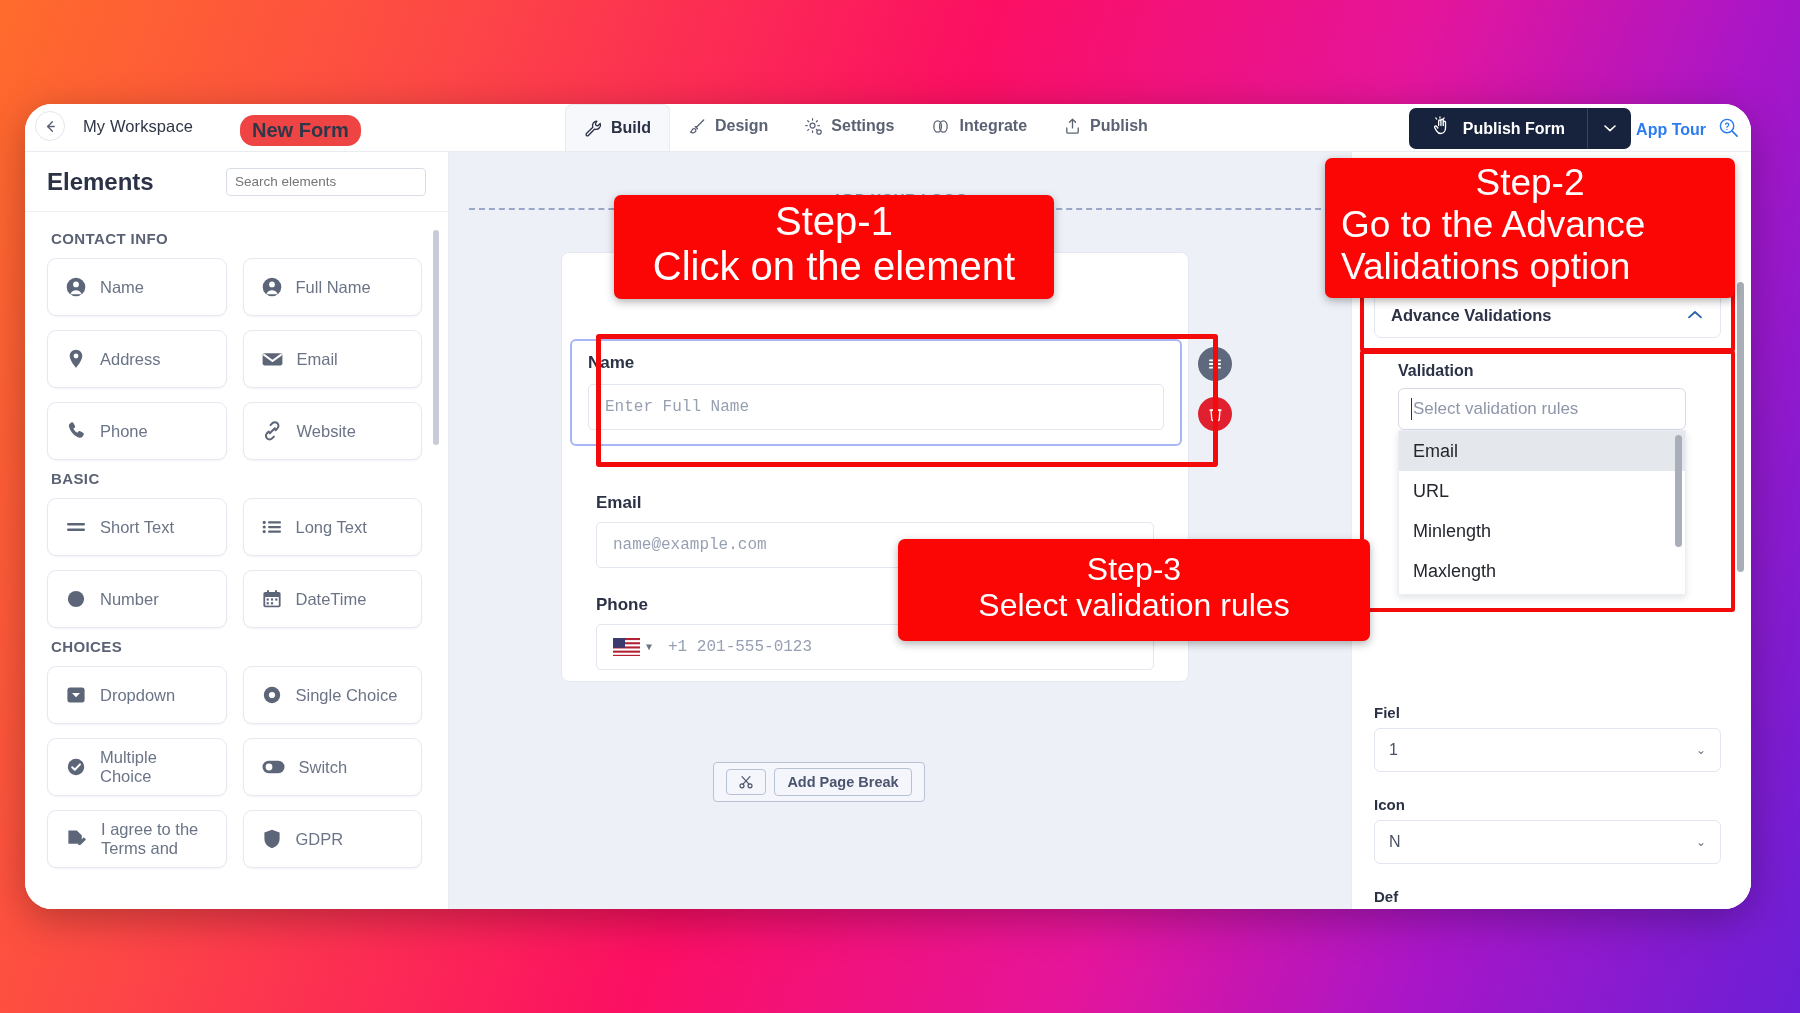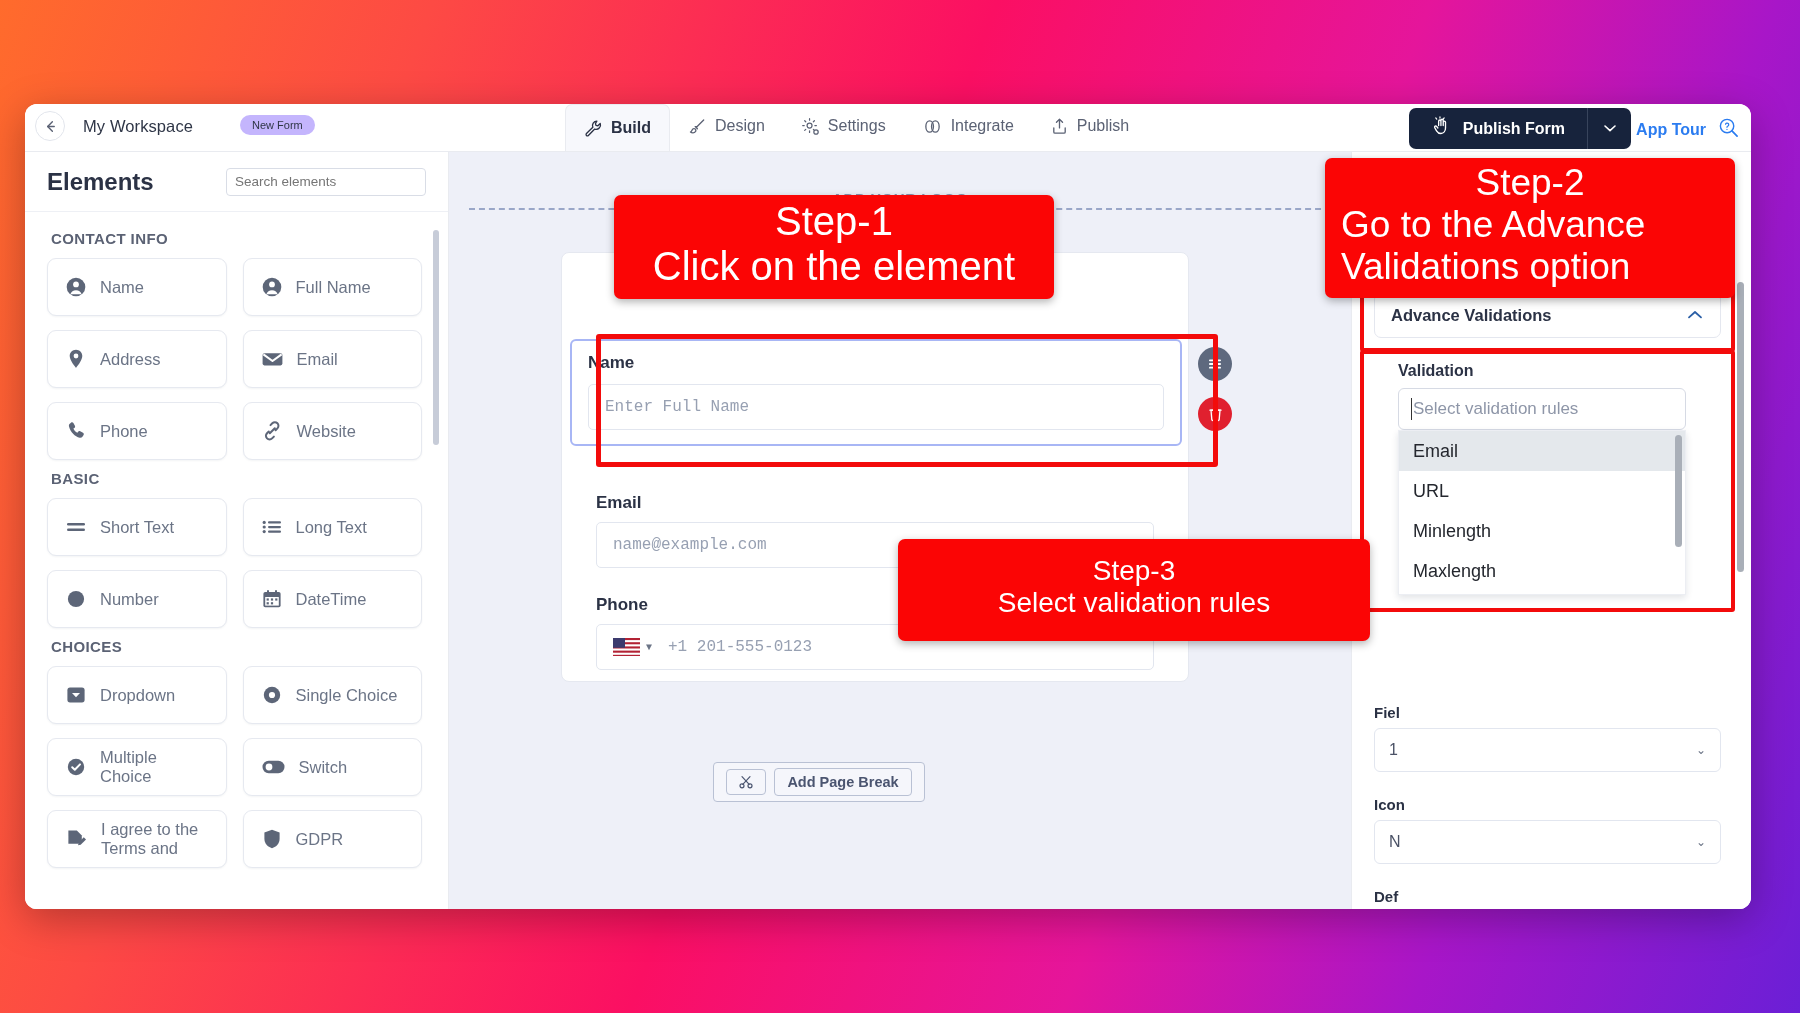--- a/index.html
+++ b/index.html
@@ -8,21 +8,21 @@
     font-family: "Liberation Sans", sans-serif;
     background: linear-gradient(110deg, #ff6b2c 0%, #fd4a44 20%, #fb0f63 46%, #e5159b 66%, #a816c8 82%, #6b1fd6 100%);
     position: relative;
   }
   
   #app-window {
     position: absolute;
     left: 25px; top: 104px;
     width: 1726px; height: 805px;
     background: #ffffff;
-    border-radius: 12px;
+    border-radius: 27px;
     box-shadow: 0 10px 40px rgba(0,0,0,.28);
     overflow: hidden;
   }
   
   #topbar {
     position: relative;
     height: 48px;
     background: #ffffff;
     border-bottom: 1px solid #e9ebf0;
     display: flex; align-items: center;
@@ -33,29 +33,30 @@
     border: 1px solid #e2e5ec; background: #fff;
     display: flex; align-items: center; justify-content: center;
     color: #5b6274; font-size: 15px; cursor: pointer;
   }
   .ws-name {
     position: absolute; left: 58px; top: 13px;
     font-size: 16.5px; color: #2f3647; letter-spacing: .1px;
   }
   .form-chip {
     position: absolute; left: 215px; top: 11px;
-    background: #c4b5fd; border-radius: 14px;
-    padding: 4px 12px; font-size: 11px; font-weight: normal; color: #2f3647;
+    background: #ef4444; border-radius: 14px;
+    padding: 4px 12px; font-size: 20px; font-weight: bold; color: #2f3647;
     cursor: pointer;
   }
   #tabs { position: absolute; left: 540px; top: 0; height: 47px; display: flex; align-items: stretch; }
   .tab {
     display: flex; align-items: center; gap: 8px;
     padding: 0 18px; font-size: 16px; color: #5b6274; cursor: pointer;
     border-bottom: 3px solid transparent;
+    font-weight: bold;
   }
   .tab.active {
     color: #2b3245; font-weight: bold;
     background: #f7f8fc;
     border-top-left-radius: 7px; border-top-right-radius: 7px;
     border: 1px solid #e9ebf0; border-bottom: none;
   }
   .tab svg { display: block; }
   #publish-group {
     position: absolute; right: 120px; top: 4px;
@@ -170,21 +171,21 @@
     font-family: "Liberation Sans", sans-serif;
     box-shadow: 0 3px 9px rgba(0,0,0,.3);
     z-index: 60; padding: 6px 16px 12px 16px;
     display: flex; flex-direction: column; justify-content: center;
   }
   .callout .ln { line-height: 1.13; white-space: nowrap; }
   #callout-1 { left: 614px; top: 195px; width: 440px; height: 104px; font-size: 40px; }
   #callout-2 { left: 1292px; top: 158px; width: 410px; height: 140px; font-size: 37px; margin-left: 33px; }
   #callout-2 .ln { text-align: left; }
   #callout-2 .ln.first { text-align: center; }
-  #callout-3 { left: 898px; top: 539px; width: 472px; height: 102px; font-size: 28px; }
+  #callout-3 { left: 898px; top: 539px; width: 472px; height: 102px; font-size: 32px; }
 
   #name-hl { position: absolute; left: 596px; top: 334px; width: 622px; height: 133px; border: 5px solid #f30b0b; border-radius: 3px; z-index: 40; pointer-events: none; }
 </style>
 </head>
 <body>
 
 <div id="app-window">
 
   <div id="topbar">
     <div class="back-circle">

